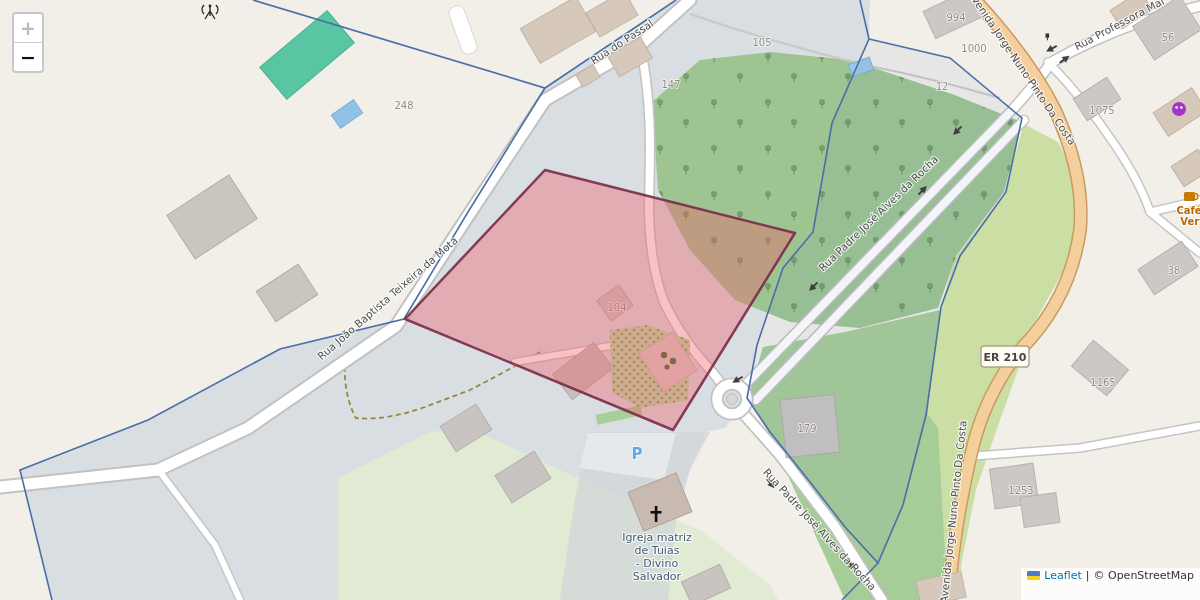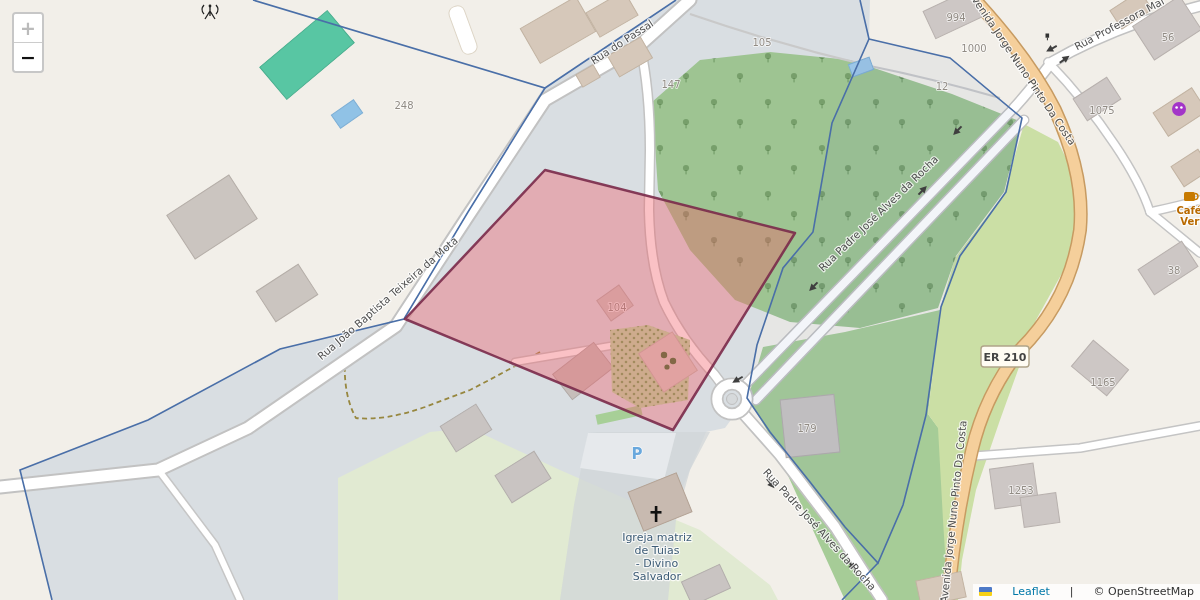--- a/index.html
+++ b/index.html
@@ -11,21 +11,21 @@
   .hnum{font-size:10px;fill:#918b84;stroke-width:1.6px;}
   .poilabel{font-size:11px;fill:#3e5d77;}
   .cafelabel{font-size:10px;fill:#b96a00;font-weight:bold;}
   .plabel{font-size:15px;fill:#69a8dd;font-weight:bold;stroke-width:1.4px;}
   .badge-text{font-size:11px;fill:#444;font-weight:600;stroke:none;}
   
   .zoomctl{position:absolute;left:12px;top:12px;border:2px solid rgba(0,0,0,0.22);border-radius:4px;background:#fff;width:28px;}
   .zoombtn{width:28px;height:28px;display:flex;align-items:center;justify-content:center;font-size:19px;font-weight:bold;background:#fff;user-select:none;}
   .zoombtn.in{color:#bbbbbb;border-bottom:1px solid #ccc;border-radius:3px 3px 0 0;cursor:default;}
   .zoombtn.out{color:#111;border-radius:0 0 3px 3px;cursor:pointer;}
-  .attrib{position:absolute;right:0;bottom:0;background:rgba(255,255,255,0.82);padding:1px 6px 2px 6px;font-size:11px;color:#333;display:flex;align-items:center;gap:20px;}
+  .attrib{position:absolute;right:0;bottom:0;background:rgba(255,255,255,0.82);padding:1px 6px 18px 6px;font-size:11px;color:#333;display:flex;align-items:center;gap:4px;}
   .attrib a{color:#0078A8;text-decoration:none;cursor:pointer;}
   .flag{display:inline-block;width:13px;height:9px;border-radius:1px;overflow:hidden;vertical-align:middle;}
   .flag .b{height:5px;background:#4e7ac7;}
   .flag .y{height:4px;background:#f7d117;}
 </style>
 </head>
 <body>
 
 <div id="stage">
 <svg width="1200" height="600" viewBox="0 0 1200 600">

